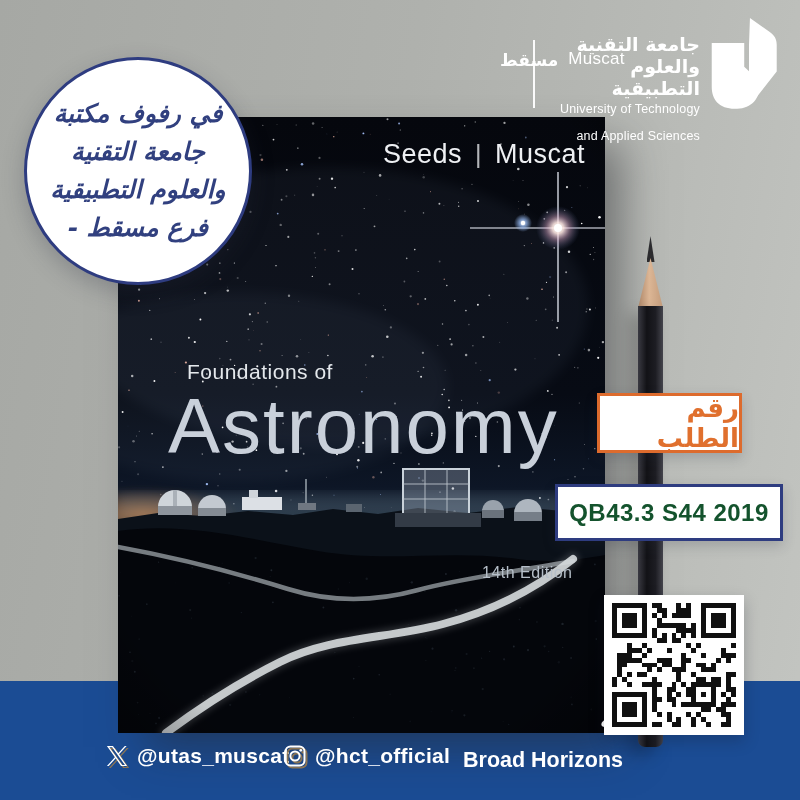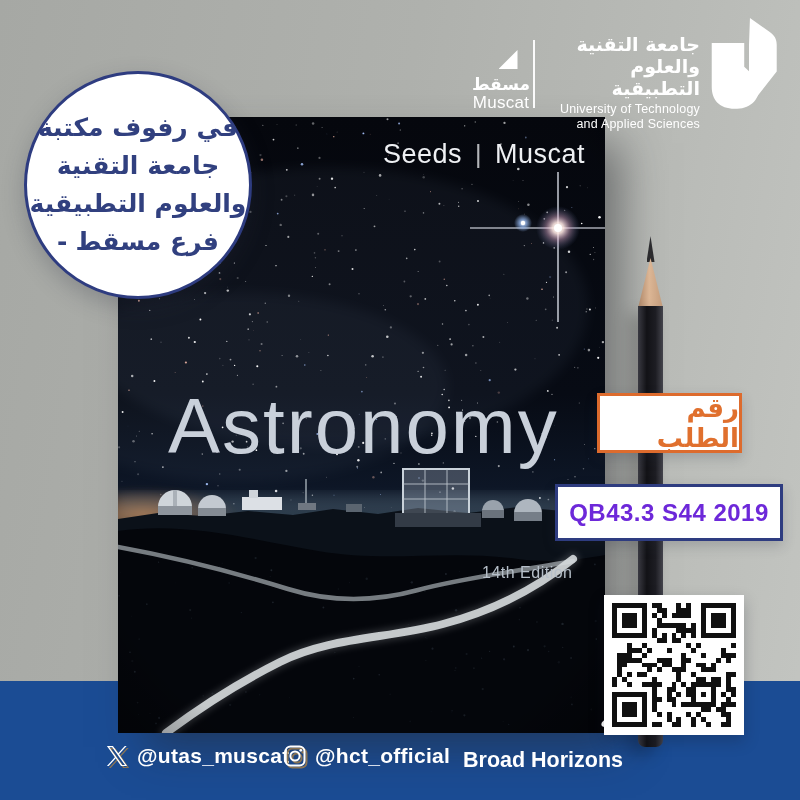--- a/index.html
+++ b/index.html
@@ -13,35 +13,35 @@
   .footer-item{position:absolute;z-index:2;display:flex;align-items:center;gap:9px;color:#fff;}
   .footer-item .handle{font-weight:bold;font-size:21px;letter-spacing:.3px;}
   .icon-shadow{filter:drop-shadow(2.5px 2px 0 rgba(150,121,79,.9));display:flex;}
   .x-group{left:106px;top:744px;}
   .ig-group{left:284px;top:744px;}
   .broad{left:463px;top:748px;font-weight:bold;font-size:21.5px;color:#fff;position:absolute;z-index:2;}
   .slogan-ar{left:600px;top:708px;font-weight:bold;font-size:21px;color:#fff;position:absolute;z-index:2;direction:rtl;}
 
   
   .logo-block{position:absolute;z-index:2;color:#fff;}
-  .branch-col{left:476px;top:50px;width:50px;display:flex;flex-direction:column;align-items:center;}
+  .branch-col{left:476px;top:50px;width:50px;display:flex;flex-direction:row;align-items:flex-start;gap:10px;}
   .pin-tri{width:19px;height:19px;background:#fff;clip-path:polygon(100% 0,100% 100%,0 100%);margin-bottom:5px;margin-left:14px;}
   .branch-ar{font-size:17px;font-weight:bold;line-height:20px;}
   .branch-en{font-size:17px;line-height:17px;letter-spacing:.3px;}
   .logo-divider{left:533px;top:40px;width:2px;height:68px;background:#fff;opacity:.95;position:absolute;z-index:2;}
   .uni-names{left:545px;top:33px;width:155px;text-align:right;position:absolute;}
   .uni-ar{font-size:19px;font-weight:bold;line-height:22px;}
   .uni-en{font-size:12.5px;line-height:15px;letter-spacing:.2px;margin-top:3px;}
   .logo-mark{left:706px;top:13px;width:86px;height:98px;position:absolute;}
 
   
-  .badge-circle{position:absolute;left:24px;top:71px;width:228px;height:228px;border-radius:50%;
+  .badge-circle{position:absolute;left:24px;top:57px;width:228px;height:228px;border-radius:50%;
     background:#fff;border:3px solid #2e3c80;z-index:5;box-sizing:border-box;
     box-shadow:0 8px 22px rgba(40,45,60,.25);
-    display:flex;flex-direction:column;justify-content:center;align-items:center;}
+    display:flex;flex-direction:column;justify-content:center;align-items:center;font-style:italic;}
   .badge-line{color:#31407f;font-weight:bold;font-size:25px;line-height:38px;direction:rtl;text-align:center;}
   .badge-line4{display:flex;direction:ltr;gap:8px;align-items:center;}
 
   
   .book{position:absolute;left:118px;top:117px;width:487px;height:616px;z-index:2;background:#05070c;
     box-shadow:22px 20px 42px -6px rgba(35,38,42,.5), inset 0 0 70px rgba(0,0,0,.5);}
   .book svg{position:absolute;left:0;top:0;}
   .cover-text{position:absolute;color:#e9ecf0;}
   .authors{top:22px;right:20px;display:flex;align-items:center;gap:13px;font-size:27px;letter-spacing:.5px;color:#eef0f3;justify-content:center;}
   .authors .pipe{opacity:.75;font-size:25px;}
@@ -61,21 +61,21 @@
     box-shadow:-9px 8px 16px rgba(0,0,0,.22);}
 
   
   .orange-badge{position:absolute;left:597px;top:393px;width:145px;height:60px;background:#fff;
     border:3px solid #dd6b2d;box-sizing:border-box;z-index:5;display:flex;align-items:center;justify-content:center;
     box-shadow:0 5px 12px rgba(40,45,60,.2);}
   .orange-badge .lbl{color:#e0702e;font-weight:bold;font-size:26px;direction:rtl;border-radius:18px;}
   .call-box{position:absolute;left:555px;top:484px;width:228px;height:57px;background:#fff;
     border:3px solid #2e3c80;box-sizing:border-box;z-index:5;display:flex;align-items:center;justify-content:center;
     box-shadow:0 5px 12px rgba(40,45,60,.2);}
-  .call-box .val{color:#6d28d9;font-weight:bold;font-size:24px;letter-spacing:.5px;}
+  .call-box .val{color:#14532d;font-weight:bold;font-size:24px;letter-spacing:.5px;}
 
   
   .qr{position:absolute;left:604px;top:595px;width:140px;height:140px;background:#fff;z-index:5;
     box-sizing:border-box;padding:8px;box-shadow:0 6px 14px rgba(20,25,40,.25);}
 </style>
 </head>
 <body>
 
 <div class="poster">
 
@@ -645,20 +645,21 @@
       </g>
 
       <rect x="0" y="0" width="487" height="616" fill="url(#vin)"></rect>
     </svg>
 
     <div class="cover-text authors">
       <span>Seeds</span>
       <span class="pipe">|</span>
       <span>Muscat</span>
     </div>
+    <div class="cover-text t-prefix">Foundations of</div>
     <div class="cover-text t-main">Astronomy</div>
     <div class="cover-text t-edition">14th Edition</div>
   </div>
 
   <div class="badge-circle">
     <div class="badge-line ar">في رفوف مكتبة</div>
     <div class="badge-line ar">جامعة التقنية</div>
     <div class="badge-line ar">والعلوم التطبيقية</div>
     <div class="badge-line ar badge-line4">
       <span>-</span>
@@ -669,21 +670,21 @@
   <div class="logo-block branch-col">
     <div class="pin-tri"></div>
     <div class="branch-ar ar">مسقط</div>
     <div class="branch-en">Muscat</div>
   </div>
   <div class="logo-divider"></div>
   <div class="logo-block uni-names">
     <div class="uni-ar ar">جامعة التقنية</div>
     <div class="uni-ar ar">والعلوم التطبيقية</div>
     <div class="uni-en">University of Technology</div>
-    <div class="uni-en" style="margin-top:0">and Applied Sciences</div>
+    <div class="uni-en" style="margin-top:12px">and Applied Sciences</div>
   </div>
   <svg class="logo-block logo-mark" viewBox="0 0 90 100">
     <path fill="#fff" d="M6 30 L40 30 L40 55 L56 70 L56 75 C56 91 45 99 30 99 C14 99 6 90 6 76 Z"></path>
     <path fill="#fff" d="M46 4 L66 18 C72 22 74 26 74 32 L74 60 L52 88 L48 84 C46 82 45 79 45 76 L45 32 Z"></path>
   </svg>
 
   <div class="pencil">
     <div class="pencil-lead"></div>
     <div class="pencil-wood"></div>
     <div class="pencil-body"></div>

